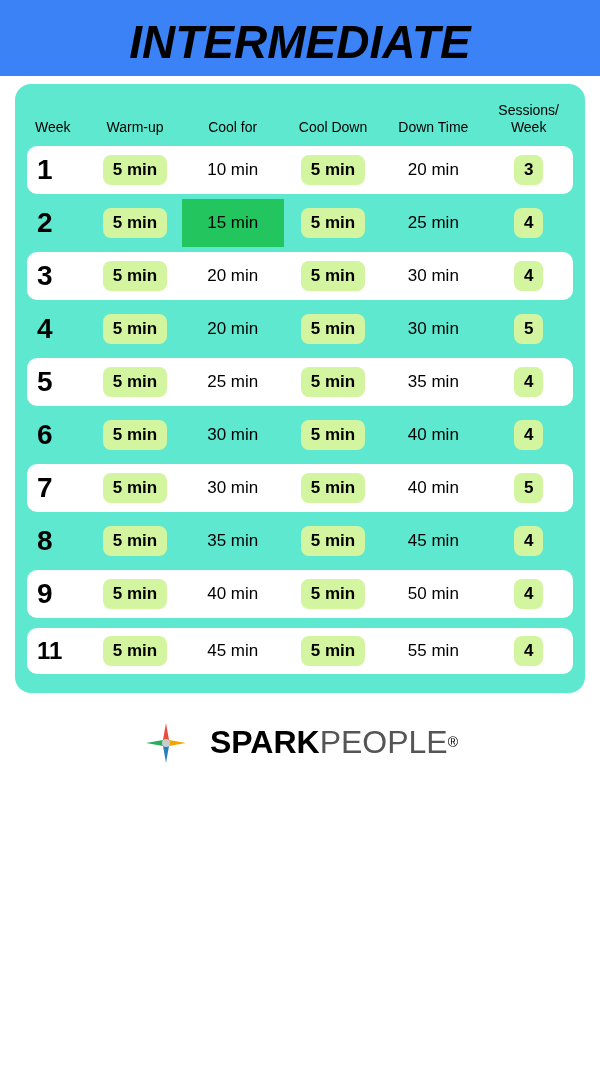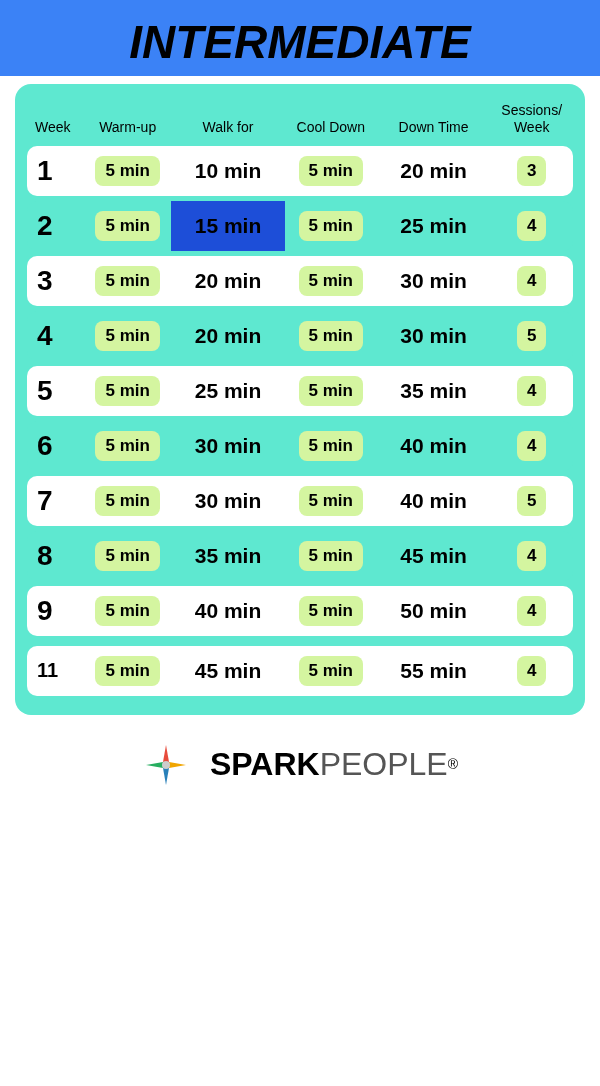--- a/index.html
+++ b/index.html
@@ -78,22 +78,22 @@
       background: #d4f5a0;
       border-radius: 8px;
       padding: 5px 10px;
       font-size: 17px;
       font-weight: 700;
     }
 
     .pill-none {
       display: inline-block;
       padding: 5px 10px;
-      font-size: 21px;
-      font-weight: 700;
+      font-size: 17px;
+      font-weight: 400;
     }
 
     .spacer-row td {
       padding: 3px 0;
       background: #5ee8d0 !important;
     }
 
     .footer {
       width: 100%;
       display: flex;
@@ -120,42 +120,42 @@
 <div class="title-section">
   <h1>INTERMEDIATE</h1>
 </div>
 
 <div class="table-container">
   <table>
     <thead>
       <tr>
         <th>Week</th>
         <th>Warm-up</th>
-        <th>Walk for</th>
+        <th>Cool for</th>
         <th>Cool Down</th>
         <th>Down Time</th>
         <th>Sessions/<br>Week</th>
       </tr>
     </thead>
     <tbody id="table-body">
     <tr>
     <td style="background:#ffffff;border-radius:10px 0 0 10px;font-size:28px;font-weight:900;padding:8px 4px 8px 10px;">1</td>
     <td style="background:#ffffff;padding:8px 4px;"><span class="pill-yellow">5 min</span></td>
     <td style="background:#ffffff;padding:8px 4px;"><span class="pill-none">10 min</span></td>
     <td style="background:#ffffff;padding:8px 4px;"><span class="pill-yellow">5 min</span></td>
     <td style="background:#ffffff;padding:8px 4px;"><span class="pill-none">20 min</span></td>
     <td style="background:#ffffff;border-radius:0 10px 10px 0;padding:8px 4px;"><span class="pill-yellow">3</span></td>
   </tr>
         <tr class="spacer-row">
           <td colspan="6" style="height:5px;background:#5ee8d0;padding:0;"></td>
         </tr>
         <tr>
     <td style="background:#5ee8d0;border-radius:10px 0 0 10px;font-size:28px;font-weight:900;padding:8px 4px 8px 10px;">2</td>
     <td style="background:#5ee8d0;padding:8px 4px;"><span class="pill-yellow">5 min</span></td>
-    <td style="background:#1d4ed8;padding:8px 4px;"><span class="pill-none">15 min</span></td>
+    <td style="background:#22c55e;padding:8px 4px;"><span class="pill-none">15 min</span></td>
     <td style="background:#5ee8d0;padding:8px 4px;"><span class="pill-yellow">5 min</span></td>
     <td style="background:#5ee8d0;padding:8px 4px;"><span class="pill-none">25 min</span></td>
     <td style="background:#5ee8d0;border-radius:0 10px 10px 0;padding:8px 4px;"><span class="pill-yellow">4</span></td>
   </tr>
         <tr class="spacer-row">
           <td colspan="6" style="height:5px;background:#5ee8d0;padding:0;"></td>
         </tr>
         <tr>
     <td style="background:#ffffff;border-radius:10px 0 0 10px;font-size:28px;font-weight:900;padding:8px 4px 8px 10px;">3</td>
     <td style="background:#ffffff;padding:8px 4px;"><span class="pill-yellow">5 min</span></td>
@@ -230,21 +230,21 @@
     <td style="background:#ffffff;padding:8px 4px;"><span class="pill-none">50 min</span></td>
     <td style="background:#ffffff;border-radius:0 10px 10px 0;padding:8px 4px;"><span class="pill-yellow">4</span></td>
   </tr>
         <tr class="spacer-row">
           <td colspan="6" style="height:5px;background:#5ee8d0;padding:0;"></td>
         </tr>
         <tr class="spacer-row">
           <td colspan="6" style="height:5px;background:#5ee8d0;padding:0;"></td>
         </tr>
         <tr>
-    <td style="background:#ffffff;border-radius:10px 0 0 10px;font-size:20px;font-weight:900;padding:8px 4px 8px 10px;">11</td>
+    <td style="background:#ffffff;border-radius:10px 0 0 10px;font-size:24px;font-weight:900;padding:8px 4px 8px 10px;">11</td>
     <td style="background:#ffffff;padding:8px 4px;"><span class="pill-yellow">5 min</span></td>
     <td style="background:#ffffff;padding:8px 4px;"><span class="pill-none">45 min</span></td>
     <td style="background:#ffffff;padding:8px 4px;"><span class="pill-yellow">5 min</span></td>
     <td style="background:#ffffff;padding:8px 4px;"><span class="pill-none">55 min</span></td>
     <td style="background:#ffffff;border-radius:0 10px 10px 0;padding:8px 4px;"><span class="pill-yellow">4</span></td>
   </tr>
         <tr class="spacer-row">
           <td colspan="6" style="height:5px;background:#5ee8d0;padding:0;"></td>
         </tr>
       </tbody>

